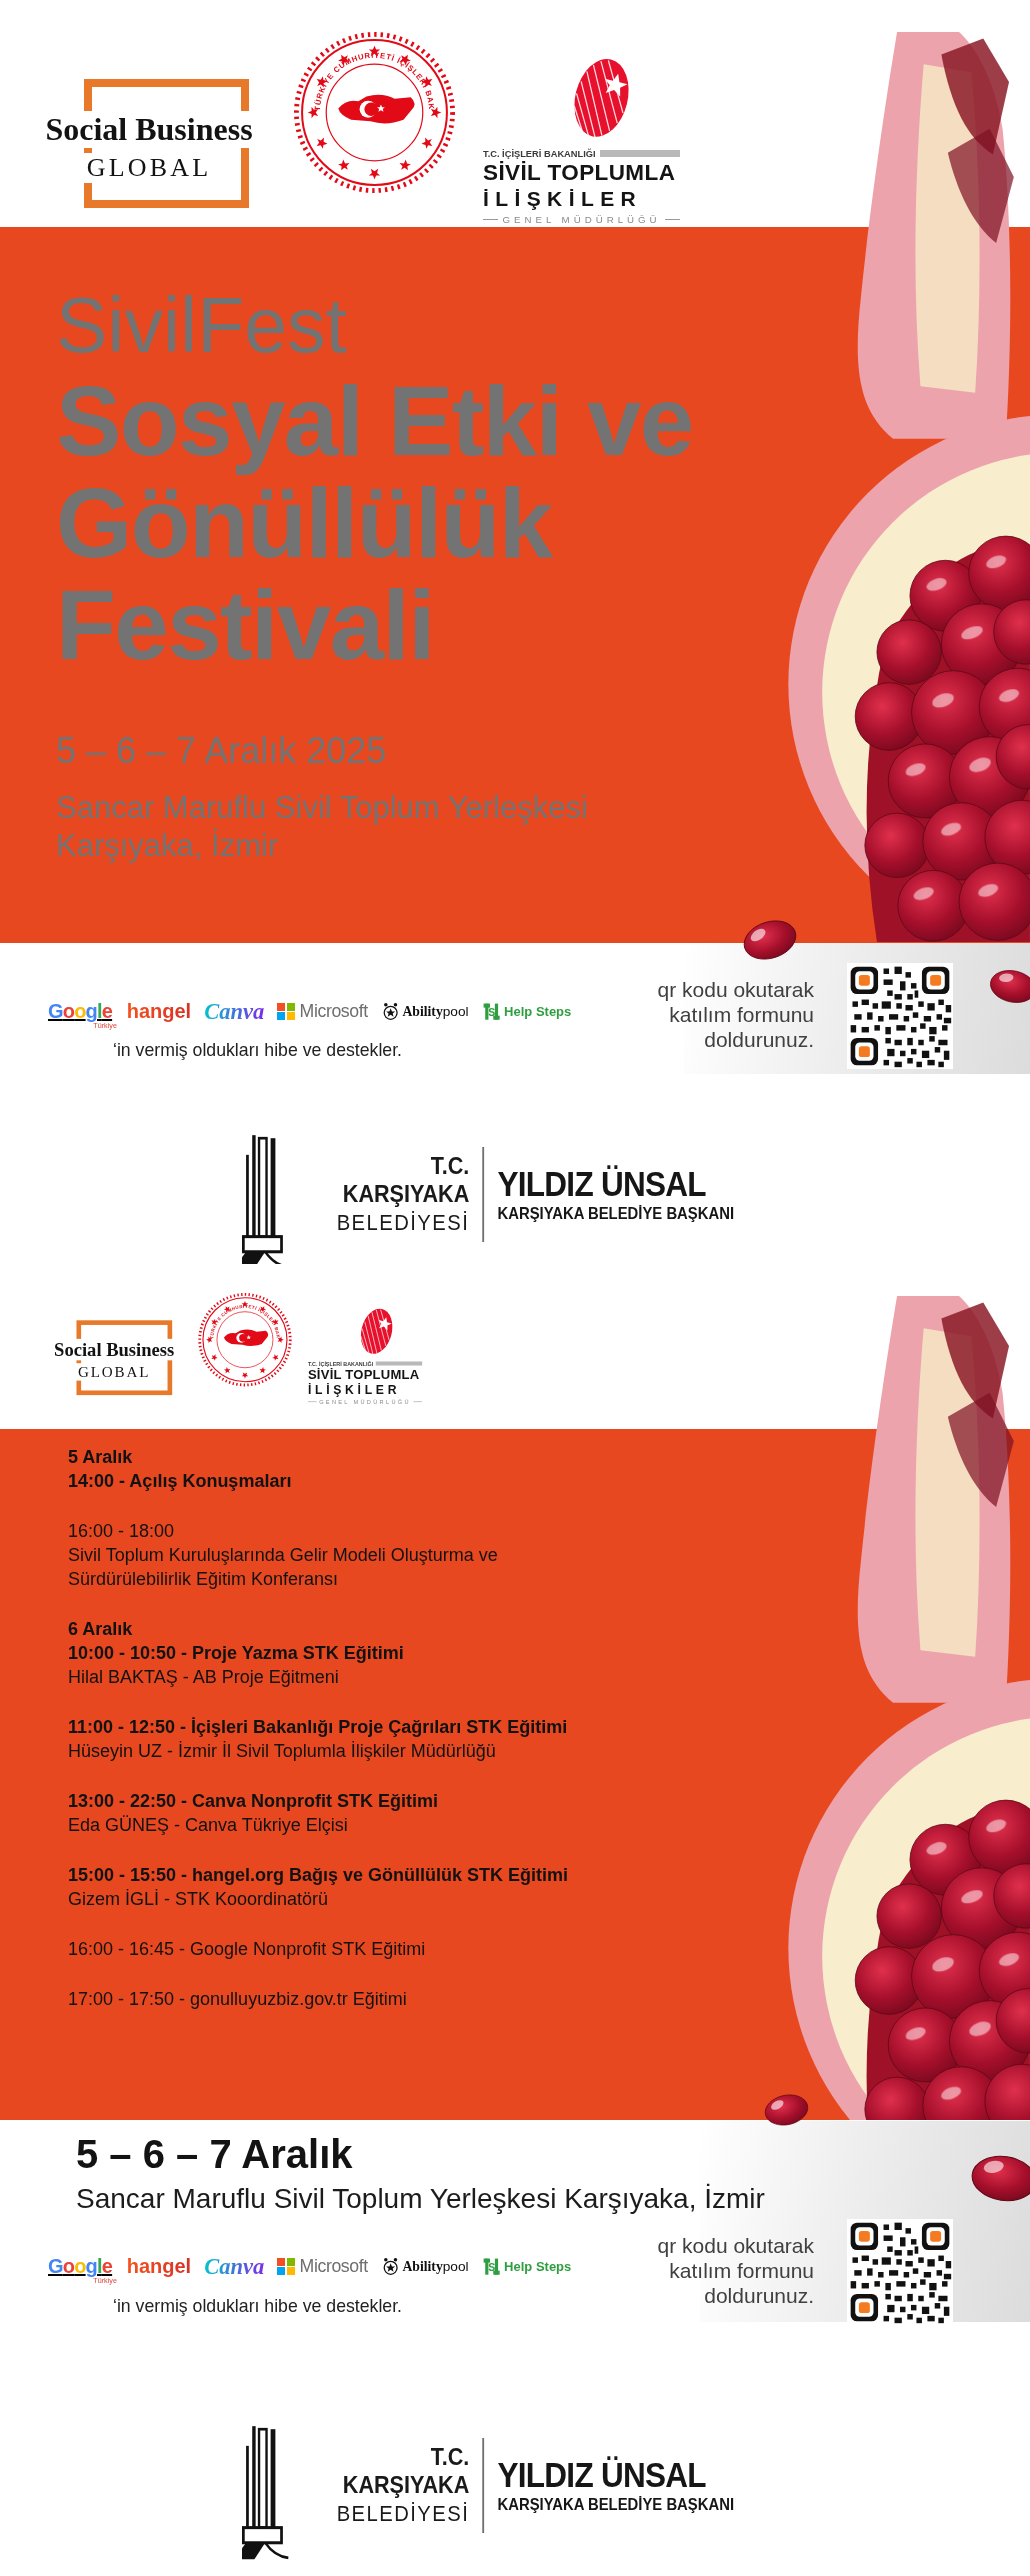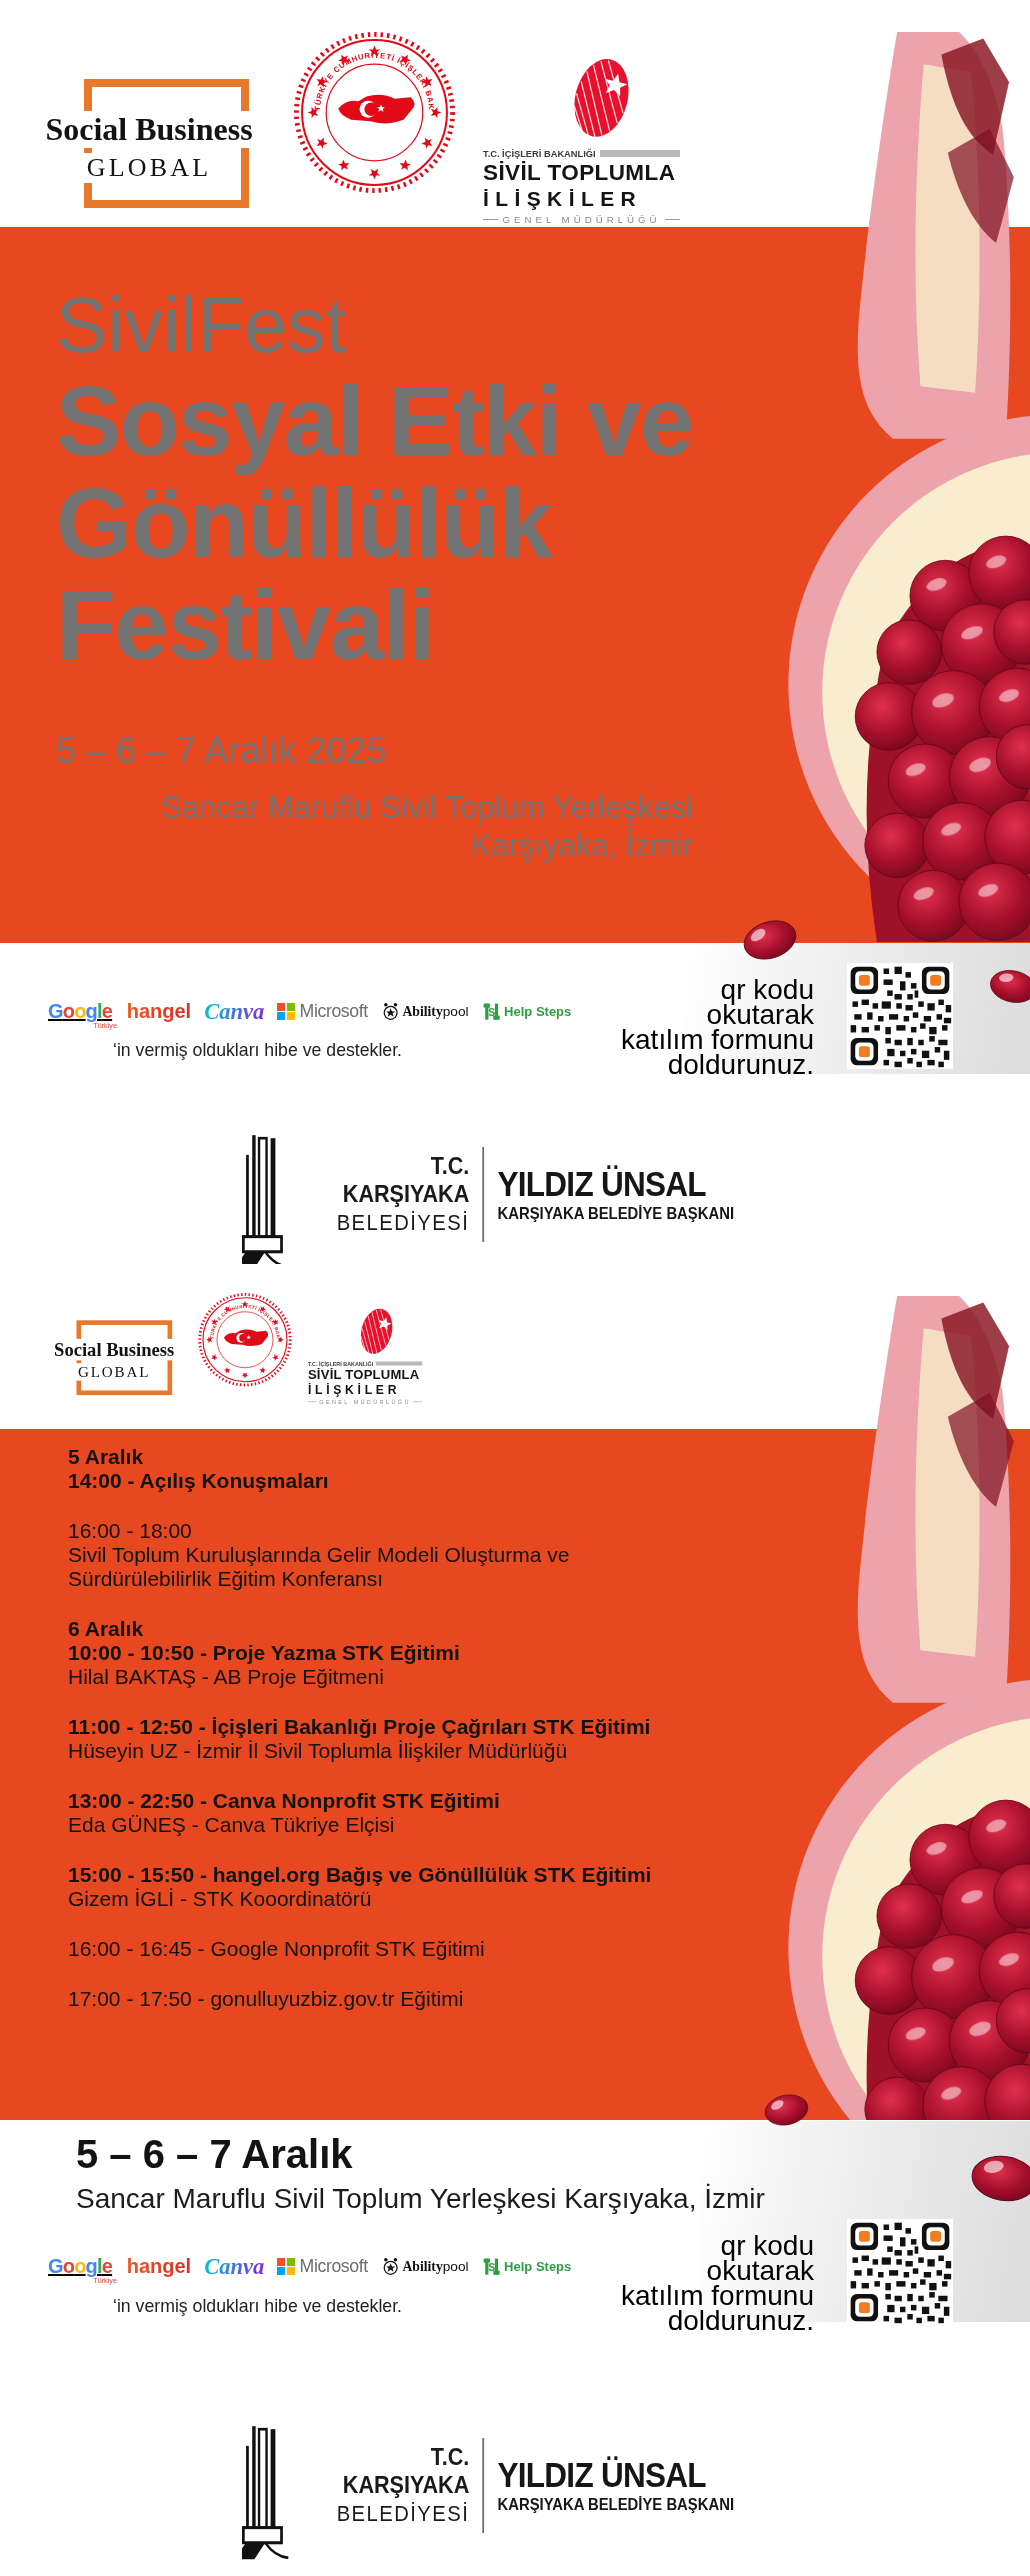--- a/index.html
+++ b/index.html
@@ -36,26 +36,26 @@
   .sti-l2{font-size:21px;font-weight:bold;color:#141414;letter-spacing:6.4px;margin-top:0.8px;}
   .sti-l3{display:flex;align-items:center;gap:4.8px;margin-top:3.2px;}
   .sti-l3 span{font-size:9.7px;color:#8a8a8a;letter-spacing:4px;white-space:nowrap;}
   .sti-l3 i{display:block;height:1.6px;background:#9a9a9a;flex:1;}
 
   
   .hero{position:absolute;left:56px;top:280px;z-index:4;color:#737373;}
   .hero-brand{font-size:77px;line-height:90px;font-weight:400;margin:0;}
   .hero-title{font-size:98px;line-height:102px;font-weight:bold;letter-spacing:-1.6px;margin:0;}
   .hero-date{font-size:36px;line-height:45px;font-weight:400;margin:52px 0 0 0;}
-  .hero-venue{font-size:31px;line-height:38px;font-weight:400;margin:16px 0 0 0;text-align:right;}
+  .hero-venue{font-size:31px;line-height:38px;font-weight:400;margin:16px 0 0 0;}
 
   
   .schedule{position:absolute;left:68px;top:181px;z-index:4;}
   .event{margin:0 0 26px 0;}
-  .event p{margin:0;font-size:21px;line-height:24px;color:#121212;max-width:725px;}
+  .event p{margin:0;font-size:18px;line-height:24px;color:#121212;max-width:725px;}
   .event p.b{font-weight:bold;}
 
   
   .qr-bg{position:absolute;background:linear-gradient(100deg,rgba(255,255,255,0) 0%,#eeeeee 45%,#dcdcdc 100%);z-index:2;}
   #qrbg1{left:684px;top:943px;width:346px;height:131px;}
   #qrbg2{left:700px;top:857px;width:330px;height:201px;}
   .sponsors{position:absolute;display:flex;align-items:center;gap:13px;height:45px;z-index:5;}
   #sponsors1{left:48px;top:989px;}
   #sponsors2{left:48px;top:980px;}
   .g-logo{font-size:20px;font-weight:bold;letter-spacing:-0.8px;position:relative;padding-right:1.6px;text-decoration:underline;}
@@ -71,21 +71,21 @@
   .ab{display:flex;align-items:center;gap:2.4px;}
   .ab-t{font-size:13.7px;color:#101010;}
   .ab-t b{font-weight:bold;font-family:Liberation Serif, serif;}
   .hs{display:flex;align-items:center;gap:3.2px;}
   .hs-t{font-size:13px;font-weight:bold;color:#2F9E41;}
   .sp-caption{position:absolute;width:419px;text-align:center;font-size:17.7px;color:#222;z-index:5;}
   #cap1{left:48px;top:1040px;}
   #cap2{left:48px;top:1032px;}
 
   
-  .qr-note{position:absolute;width:201px;text-align:right;font-size:28px;line-height:25px;color:#000000;z-index:5;}
+  .qr-note{position:absolute;width:201px;text-align:right;font-size:21px;line-height:25px;color:#404040;z-index:5;}
   #note1{left:613px;top:977px;}
   #note2{left:613px;top:969px;}
   .qr{position:absolute;width:106px;height:106px;z-index:5;}
   #qr1{left:847px;top:963px;}
   #qr2{left:847px;top:955px;}
 
   
   .muni{position:absolute;left:242px;display:flex;align-items:center;gap:14.5px;z-index:5;transform:scaleX(0.9);transform-origin:left center;}
   #muni1{top:1124px;}
   #muni2{top:1151px;}

